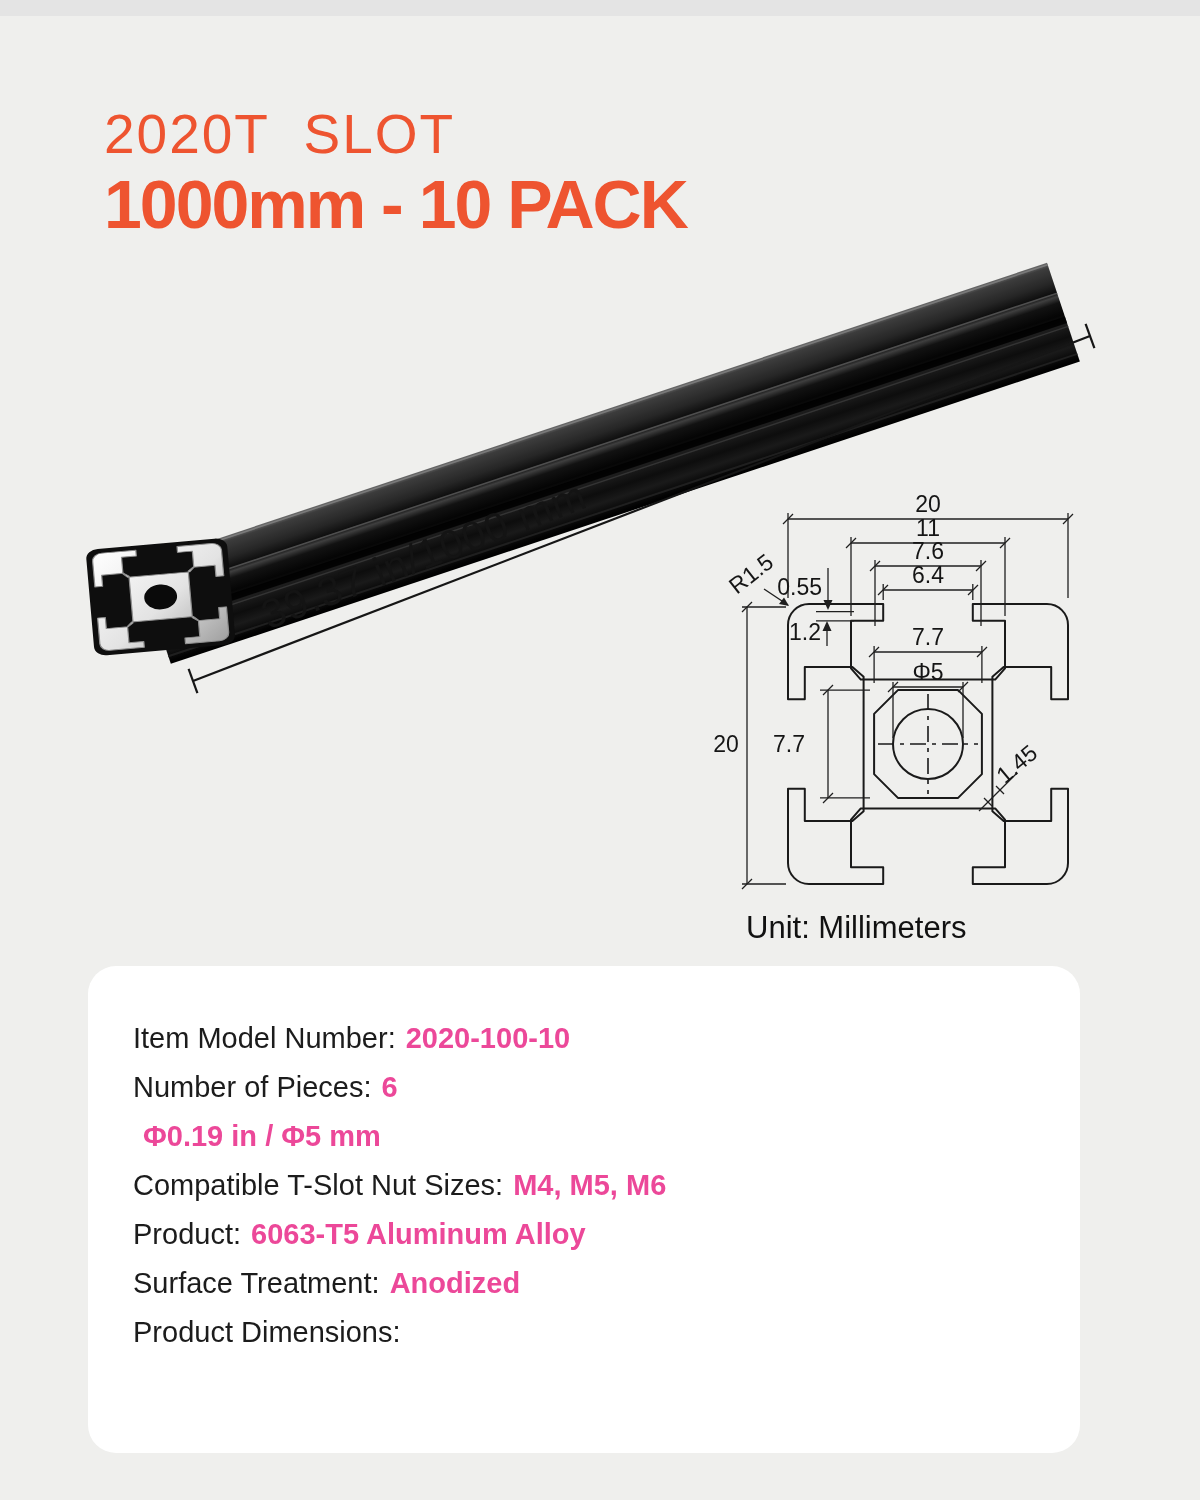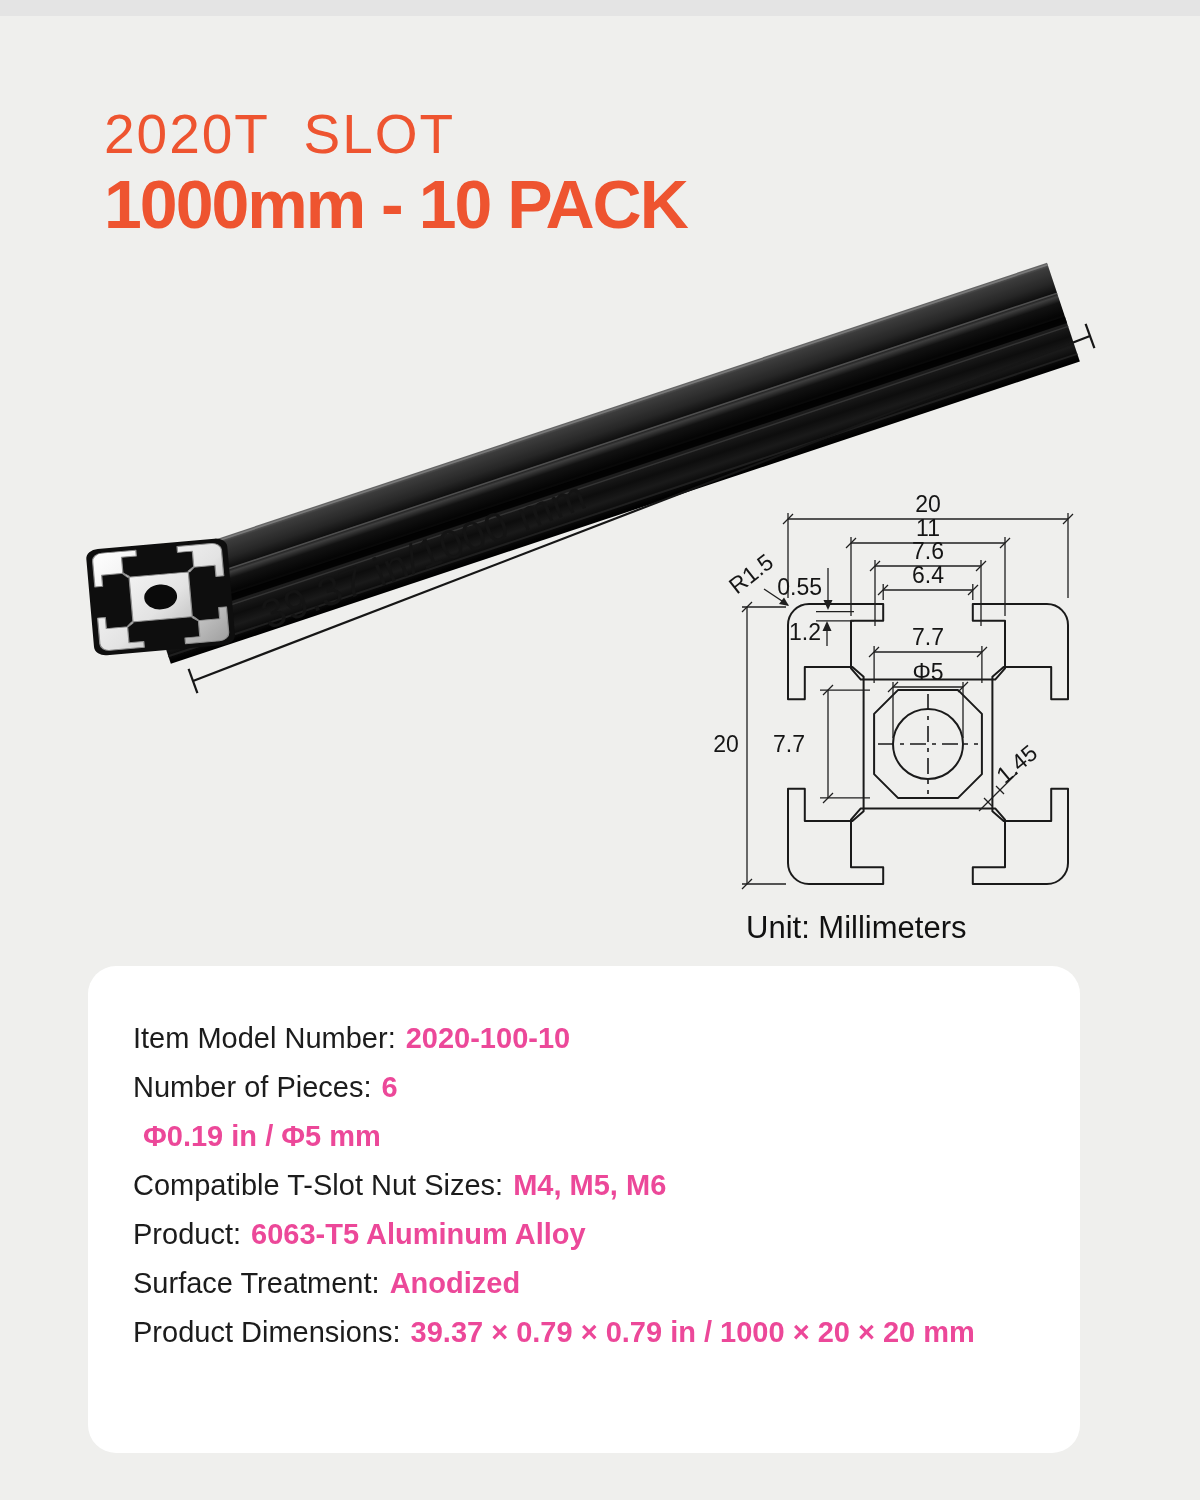--- a/index.html
+++ b/index.html
@@ -223,17 +223,16 @@
     <div class="spec-row">
       <span class="spec-label">Product:</span>
       <span class="spec-value">6063-T5 Aluminum Alloy</span>
     </div>
     <div class="spec-row">
       <span class="spec-label">Surface Treatment:</span>
       <span class="spec-value">Anodized</span>
     </div>
     <div class="spec-row">
       <span class="spec-label">Product Dimensions:</span>
-      <span class="spec-value">39.37 × 0.79 × 0.79 in / 1000 × 20 × 20 mm</span>
     </div>
   </div>
 
 </div>
 
 </body></html>

